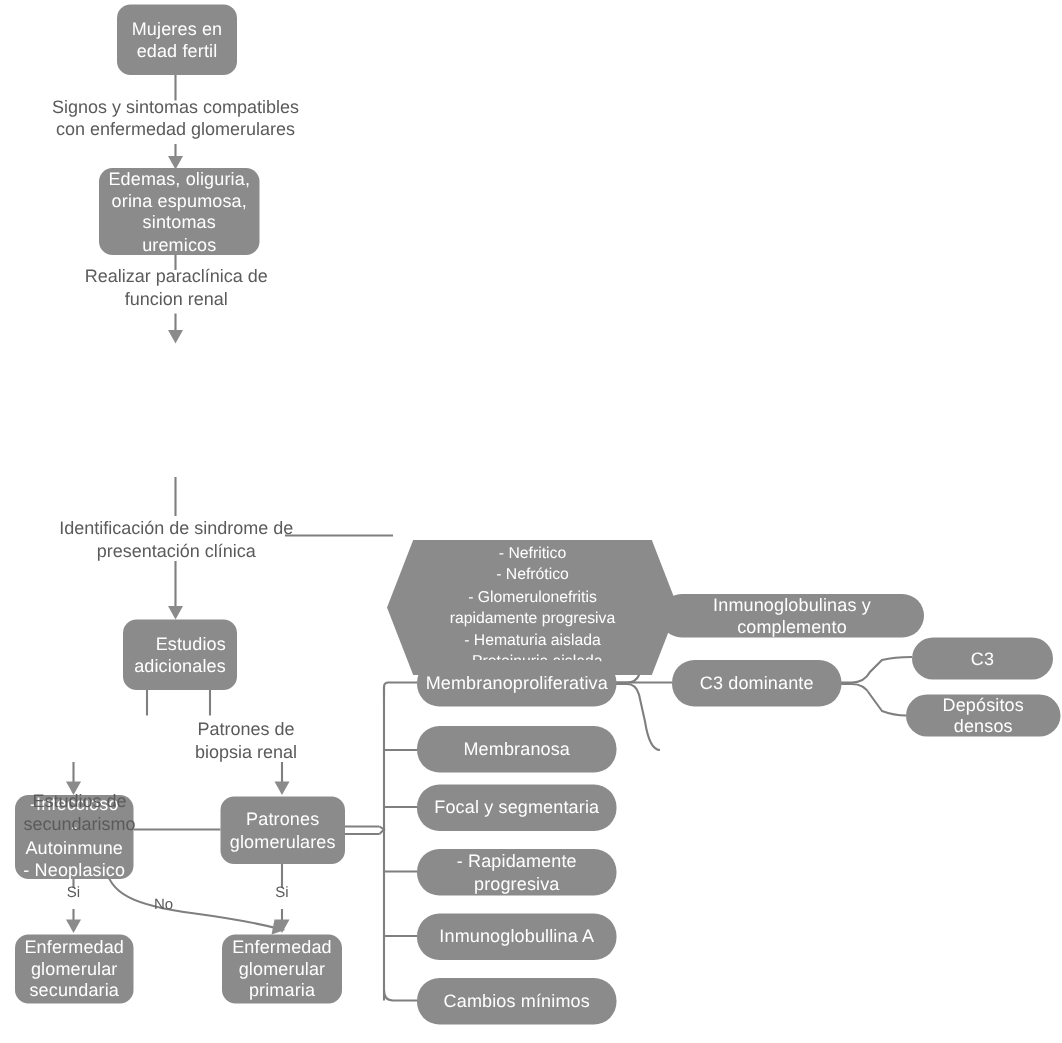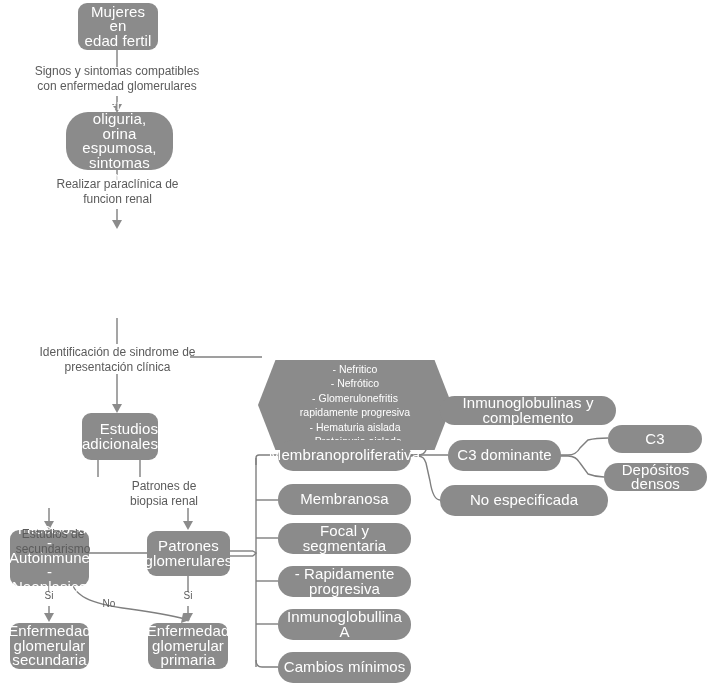--- a/index.html
+++ b/index.html
@@ -19,21 +19,21 @@
   }
   .node {
     position: absolute;
     background: #8b8b8b;
     color: #ffffff;
     border-radius: 9px;
     display: flex;
     align-items: center;
     justify-content: center;
     text-align: center;
-    font-size: 15px;
+    font-size: 12px;
     line-height: 14.5px;
     letter-spacing: 0.1px;
     box-sizing: border-box;
     padding: 2px 4px;
     white-space: pre-line;
     z-index: 3;
   }
   .node.pill {
     border-radius: 15px;
   }
@@ -150,21 +150,21 @@
     <path d="M 560 455 L 568 455 Q 576 455 580 448 L 588 440 Q 596 438 608 438"></path>
     <path d="M 560 456 L 568 456 Q 576 456 580 463 L 588 474 Q 596 477 604 477"></path>
   </svg>
 
   <div class="node" style="left:78px; top:3px; width:80px; height:47px;">Mujeres en
 edad fertil</div>
 
   <div class="edge-label" style="left:24px; top:64px; width:186px;">Signos y sintomas compatibles
 con enfermedad glomerulares</div>
 
-  <div class="node" style="left:66px; top:112px; width:107px; height:58px;border-radius:22px;">Edemas, oliguria,
+  <div class="node" style="left:66px; top:112px; width:107px; height:58px;">Edemas, oliguria,
 orina espumosa,
 sintomas uremicos</div>
 
   <div class="edge-label" style="left:40px; top:177px; width:155px;">Realizar paraclínica de
 funcion renal</div>
 
 
   <div class="edge-label" style="left:25px; top:345px; width:185px;">Identificación de sindrome de
 presentación clínica</div>
 
@@ -214,19 +214,18 @@
   <div class="node pill" style="left:278px; top:566px; width:133px; height:31px;">- Rapidamente progresiva</div>
 
   <div class="node pill" style="left:278px; top:609px; width:133px; height:31px;">Inmunoglobullina A</div>
 
   <div class="node pill" style="left:278px; top:652px; width:133px; height:31px;">Cambios mínimos</div>
 
   <div class="node pill" style="left:440px; top:396px; width:176px; height:29px;">Inmunoglobulinas y complemento</div>
 
   <div class="node pill" style="left:448px; top:440px; width:113px; height:31px;">C3 dominante</div>
 
-  <div class="node pill" style="left:440px; top:485px; width:168px; height:31px;">No especificada</div>
 
   <div class="node pill" style="left:608px; top:425px; width:94px; height:28px;">C3</div>
 
   <div class="node pill" style="left:604px; top:463px; width:103px; height:28px;">Depósitos densos</div>
 
 </div>
 
 </body></html>

